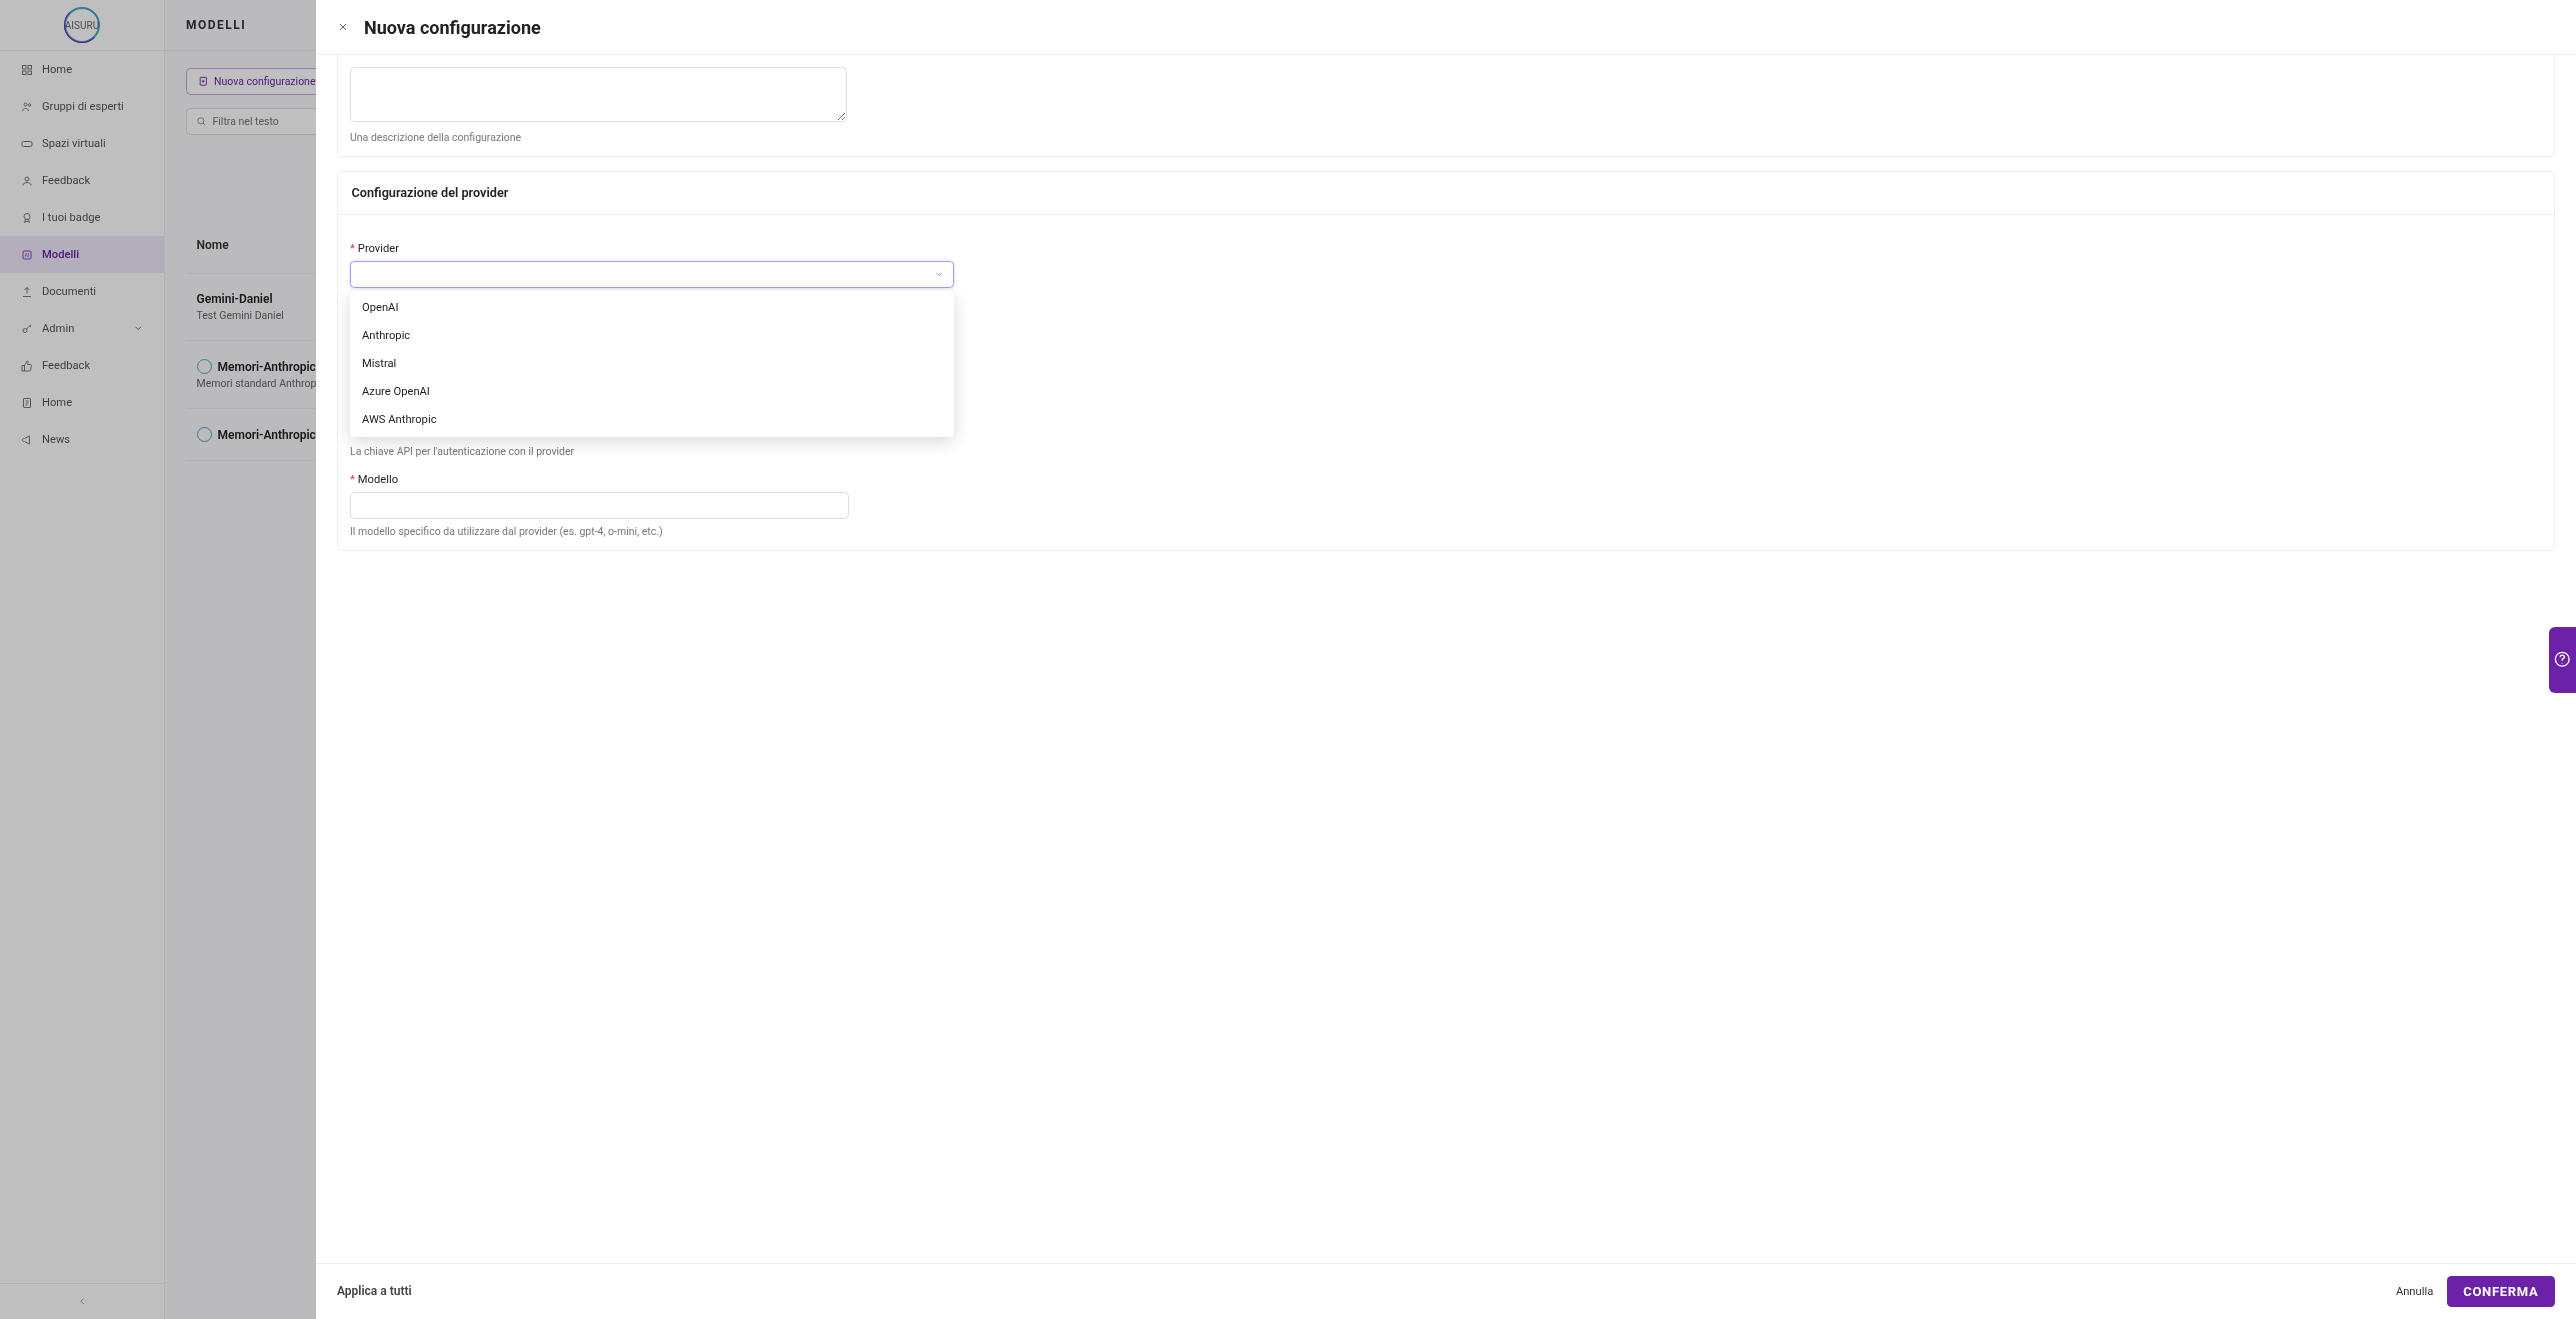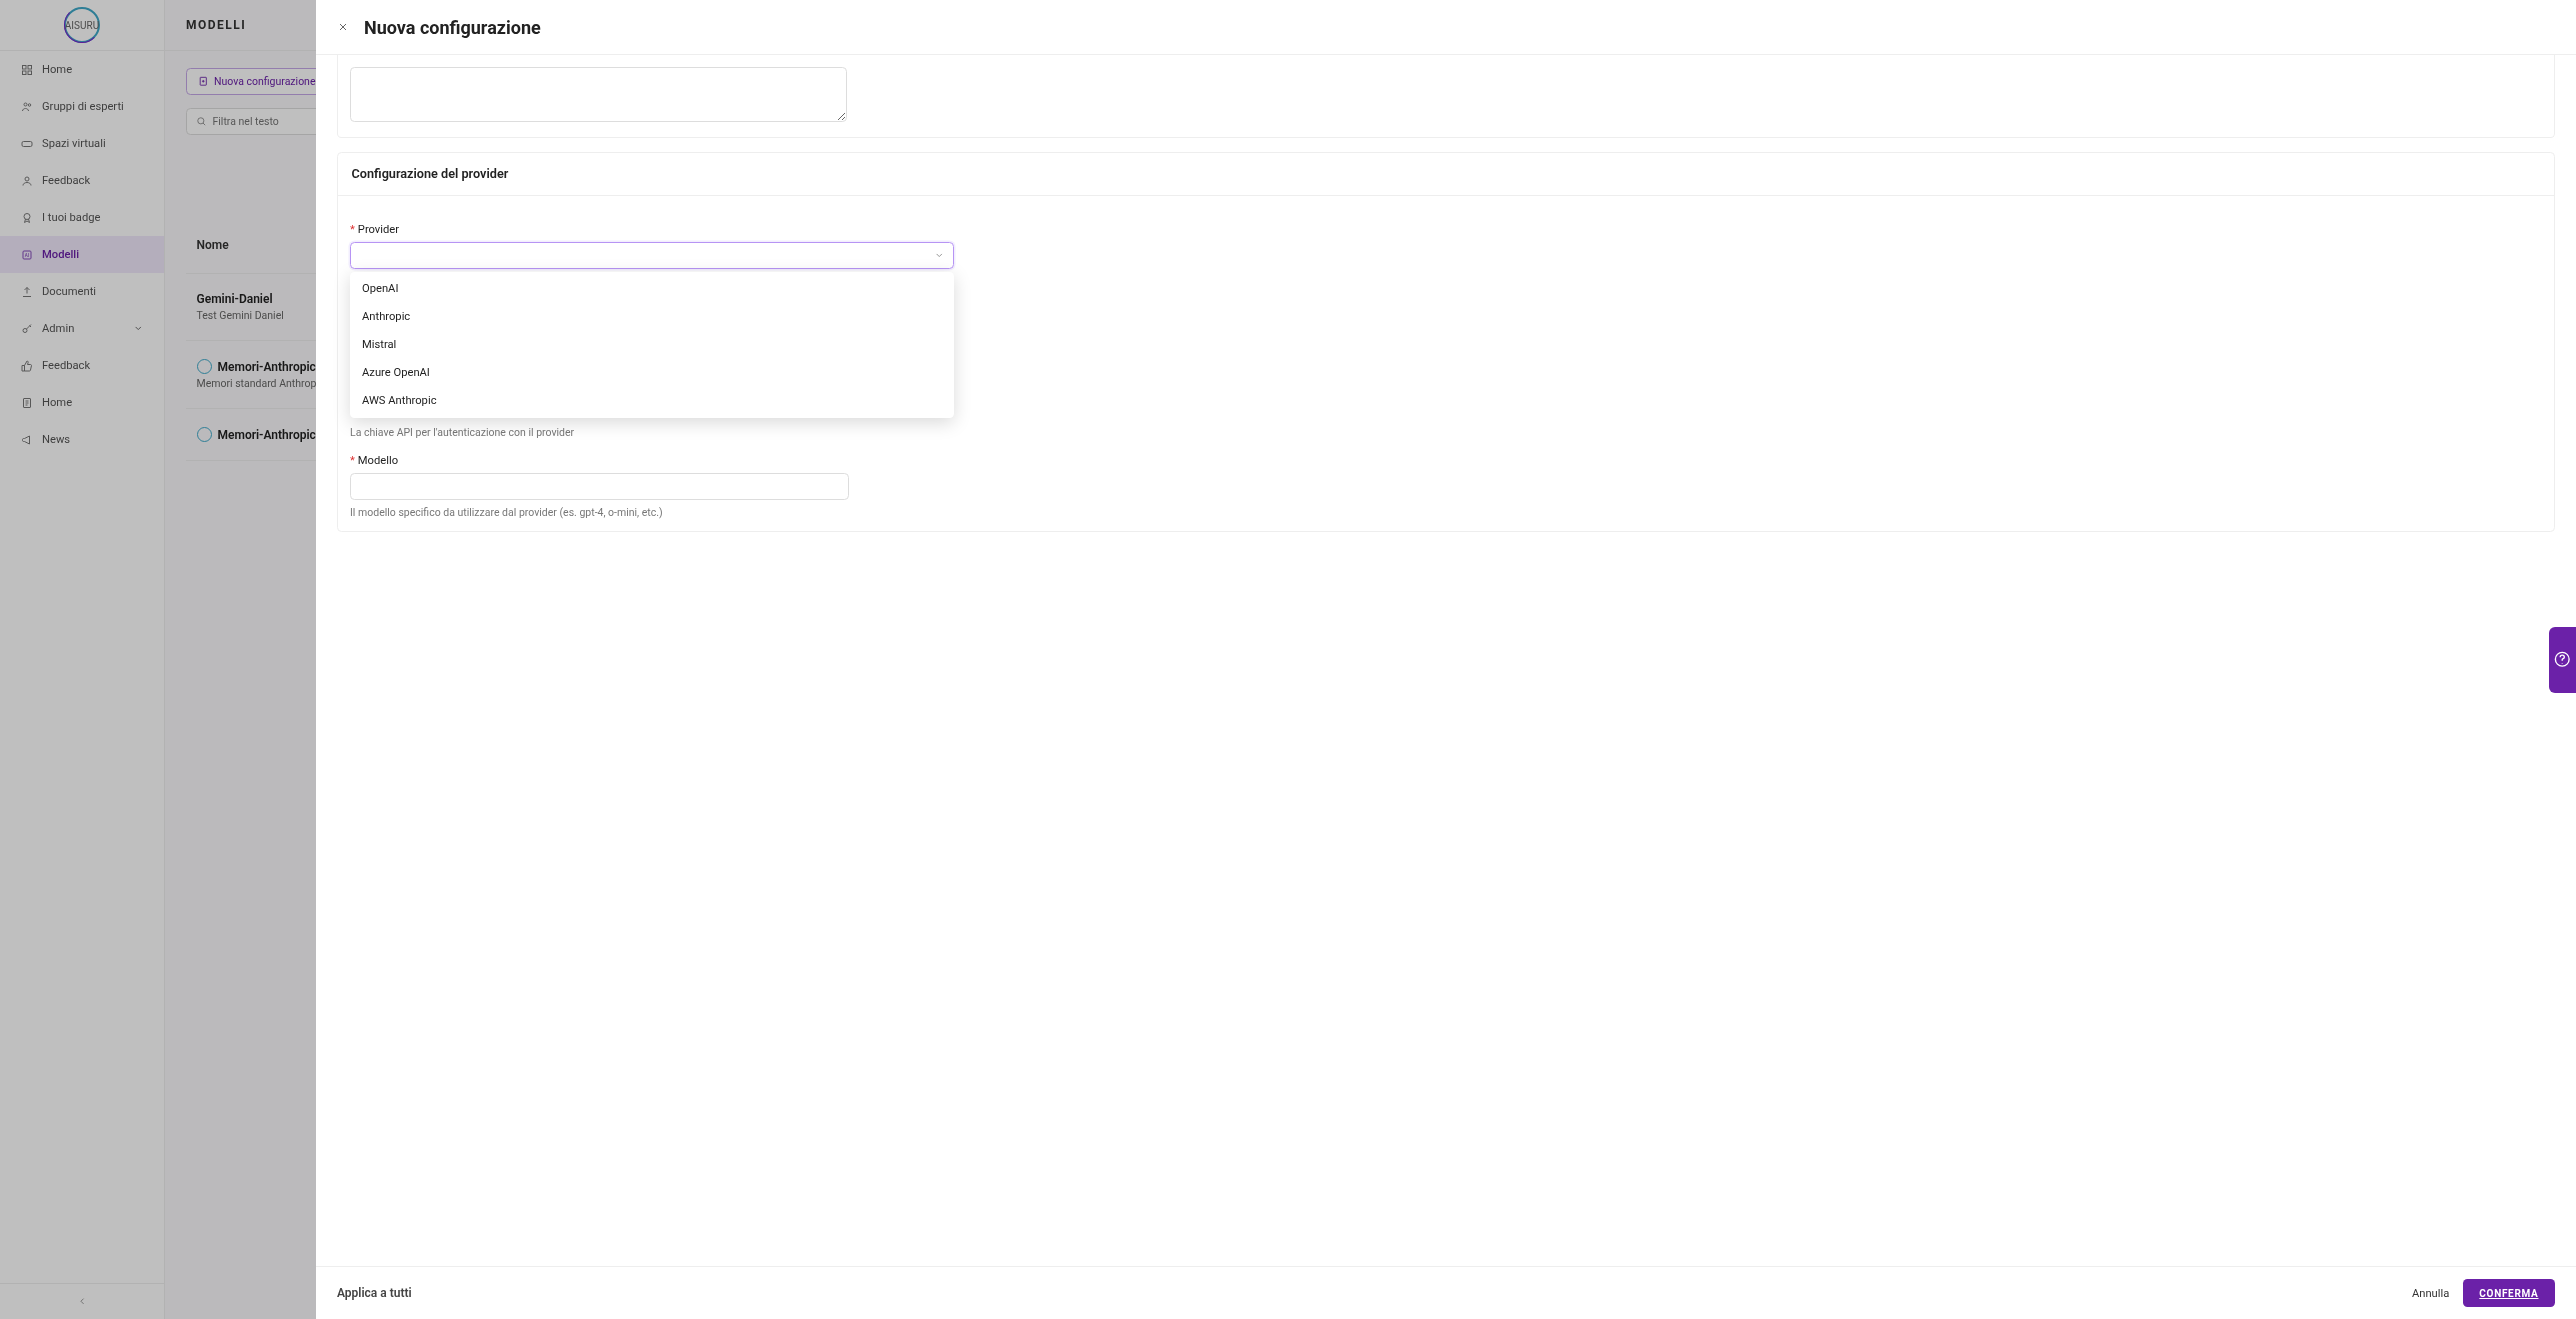--- a/index.html
+++ b/index.html
@@ -62,21 +62,21 @@
 
 .dropdown { position:absolute; top:30px; left:0; right:0; background:#fff; border-radius:4.5px; box-shadow: 0 4.5px 18px rgba(0,0,0,.15); z-index:30; padding:3px 0; }
 .dropdown-item { padding:7.5px 12px; font-size:11.2px; color:#222; cursor:pointer; }
 
 .text-input { width:499px; max-width:100%; height:27px; border:0.7px solid #ddd; border-radius:4.5px; padding:0 7.5px; }
 
 .modal-footer { display:flex; align-items:center; padding: 12px 21px; border-top:0.7px solid #eee; }
 .apply-all { font-weight:600; color:#444; }
 .foot-spacer { flex:1; }
 .btn-cancel { background:none; border:none; color:#333; font-size:11.2px; padding:7.5px 13.5px; cursor:pointer; }
-.btn-confirm { background:#6b21a8; color:#fff; border:none; border-radius:4.5px; font-size:10px; font-weight:700; letter-spacing:0.7px; padding:8.2px 16.5px; cursor:pointer;text-decoration:underline; }
+.btn-confirm { background:#6b21a8; color:#fff; border:none; border-radius:4.5px; font-size:13px; font-weight:700; letter-spacing:0.7px; padding:8.2px 16.5px; cursor:pointer; }
 
 .help-fab { position:absolute; right:0; top:50%; transform:translateY(-50%); width:27px; height:66px; background:#6b21a8; border-radius:6px 0 0 6px; display:flex; align-items:center; justify-content:center; color:#fff; z-index:40; cursor:pointer; }
 
 svg { display:block; }
 </style>
 </head>
 <body>
 
 <div class="app">
 
@@ -256,20 +256,21 @@
           </svg>
       </button>
       <div class="modal-title">Nuova configurazione</div>
     </div>
 
     <div class="modal-body">
 
       <div class="card" style="margin-top:0; border-top:none; border-radius:0 0 4.5px 4.5px;">
         <div class="card-inner">
           <textarea class="textarea" style=""></textarea>
+          <div class="helper">Una descrizione della configurazione</div>
         </div>
       </div>
 
       <div class="card">
         <div class="card-head">Configurazione del provider</div>
         <div class="card-inner">
 
           <div class="field">
             <label class="label"><span class="req">*</span><span>Provider</span></label>
             <div class="select-wrap">

